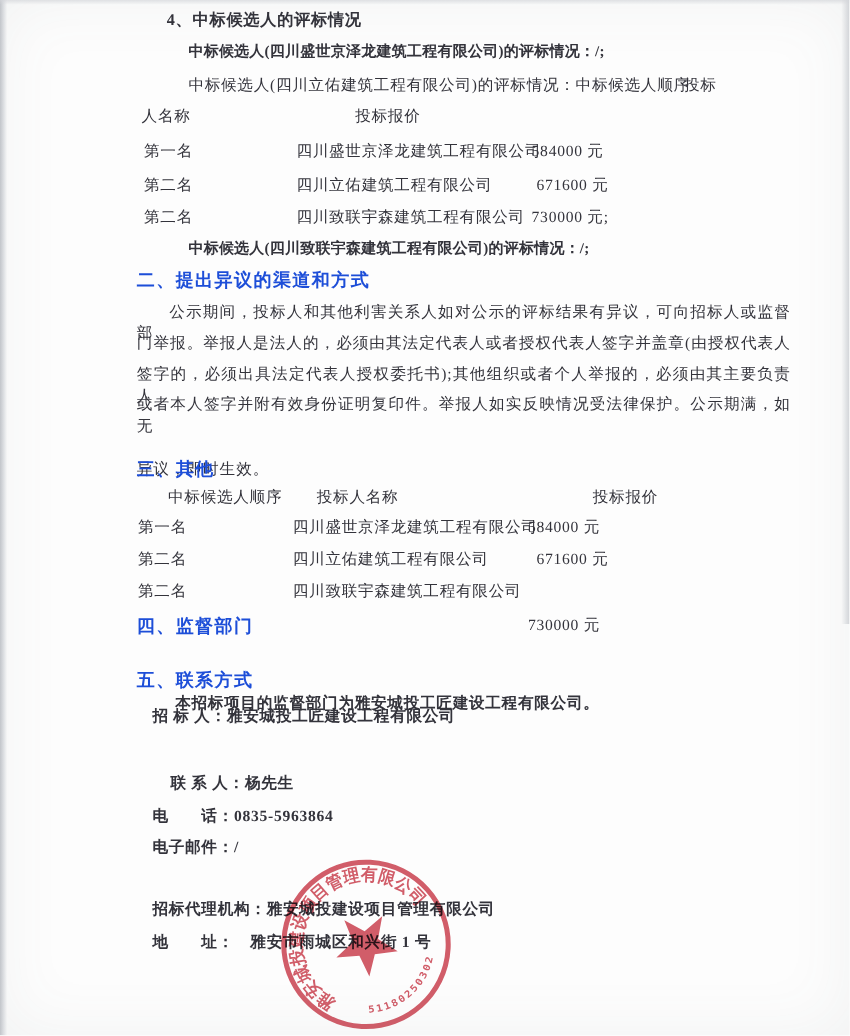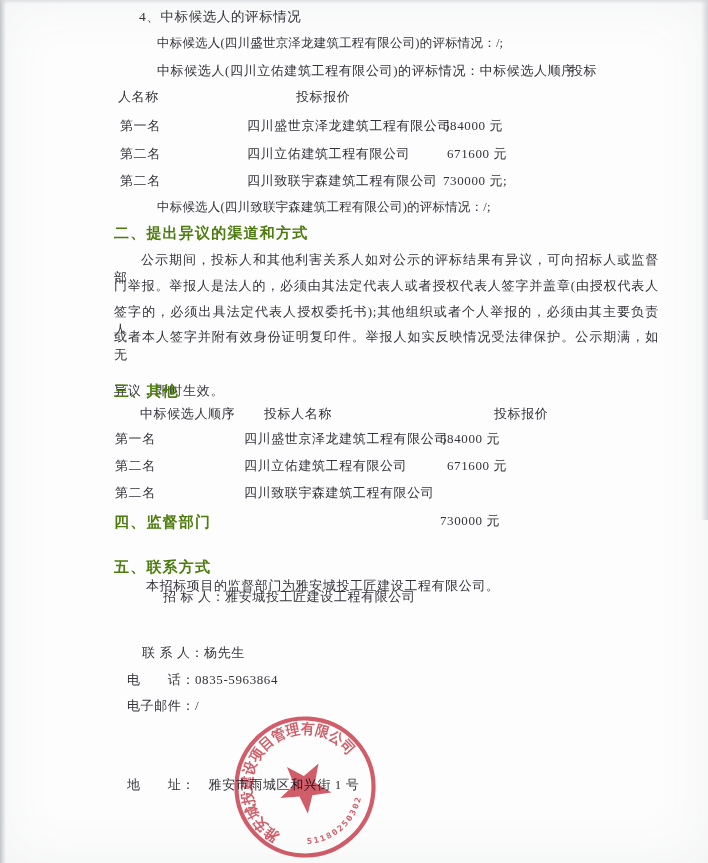--- a/index.html
+++ b/index.html
@@ -5,26 +5,26 @@
   html,body{margin:0;padding:0;background:#ffffff;}
   .page{
     position:relative;
     width:708px;height:863px;
     background:#fdfdfd;
     overflow:hidden;
     font-family:"Liberation Serif","DejaVu Serif",serif;
     color:#33333b;
     box-shadow:inset 0 0 55px rgba(90,95,105,0.07);
   }
-  .line{position:absolute;white-space:nowrap;font-size:13px;letter-spacing:0.6px;}
+  .line{position:absolute;white-space:nowrap;font-size:13px;letter-spacing:0.6px;font-weight:bold;}
   .small{font-size:12.5px;letter-spacing:0.2px;}
   .heading{
     position:absolute;white-space:nowrap;
     font-family:"Liberation Sans","DejaVu Sans",sans-serif;
-    font-weight:bold;font-size:15px;letter-spacing:1.2px;color:#4d7c0f;
+    font-weight:bold;font-size:15px;letter-spacing:1.2px;color:#1d4ed8;
   }
   .p-line{
     position:absolute;left:114px;width:545px;
     font-size:13px;letter-spacing:0.8px;
     text-align:justify;text-align-last:justify;
     white-space:normal;
   }
   .p-first{text-indent:27px;}
   .p-last{text-align-last:left;}
   .cell{position:absolute;white-space:nowrap;font-size:13px;letter-spacing:0.6px;}
@@ -116,33 +116,36 @@
     <span class="cell" style="top:484px;left:115px;">第二名</span>
     <span class="cell" style="top:484px;left:244px;">四川致联宇森建筑工程有限公司</span>
     <span class="cell" style="top:484px;left:440px;margin-top:28px;">730000 元</span>
   </div>
 
   <div class="heading" style="top:513px;left:114px;">四、监督部门</div>
   <div class="line" style="top:538px;left:146px;margin-top:39px;">本招标项目的监督部门为雅安城投工匠建设工程有限公司。</div>
 
   <div class="heading" style="top:558px;left:114px;font-family:Liberation Serif, serif;">五、联系方式</div>
 
-  <div class="line" style="top:588px;left:127px;margin-left:36px;">
+  <div class="line" style="top:588px;left:127px;">
     <span>招 标 人：</span><span>雅安城投工匠建设工程有限公司</span>
   </div>
   <div class="line" style="top:644px;left:127px;margin-left:15px;">
     <span>联 系 人：</span><span>杨先生</span>
   </div>
   <div class="line" style="top:671px;left:127px;">
     <span>电　　话：</span><span>0835-5963864</span>
   </div>
   <div class="line" style="top:697px;left:127px;">
     <span>电子邮件：</span><span>/</span>
   </div>
 
+  <div class="line" style="top:749px;left:127px;">
+    <span>招标代理机构：</span><span>雅安城投建设项目管理有限公司</span>
+  </div>
   <div class="line" style="top:776px;left:127px;">
     <span>地　　址：</span><span>　雅安市雨城区和兴街 1 号</span>
   </div>
 
   <svg class="stamp" viewBox="-100 -100 200 200">
     <defs>
       <path id="arcCompany" d="M -50.3,18.3 A 53.5,53.5 0 1 1 50.3,18.3" fill="none"></path>
       <path id="arcNumber" d="M -36.5,43.7 A 57,57 0 0 0 36.5,43.7" fill="none"></path>
     </defs>
     <g transform="rotate(-42)" fill="#cb4250">

